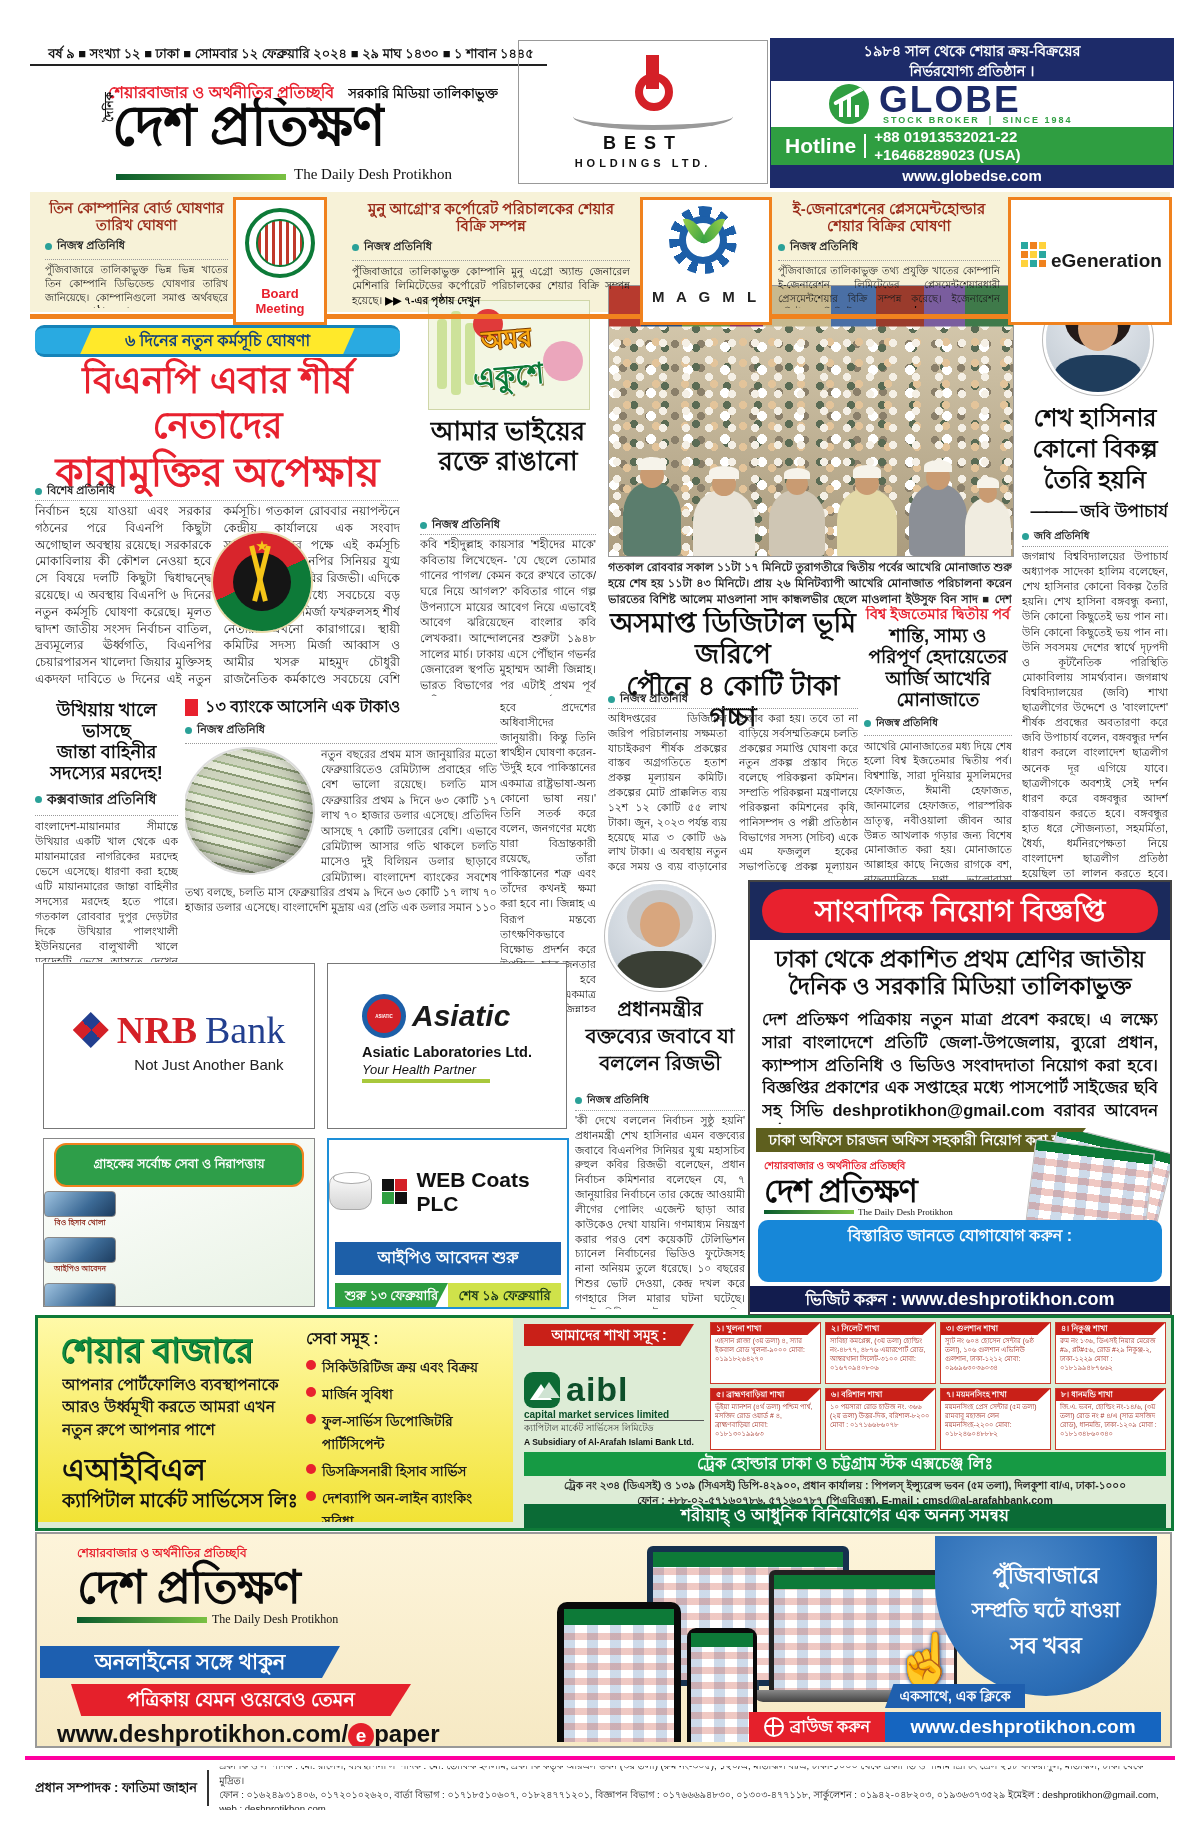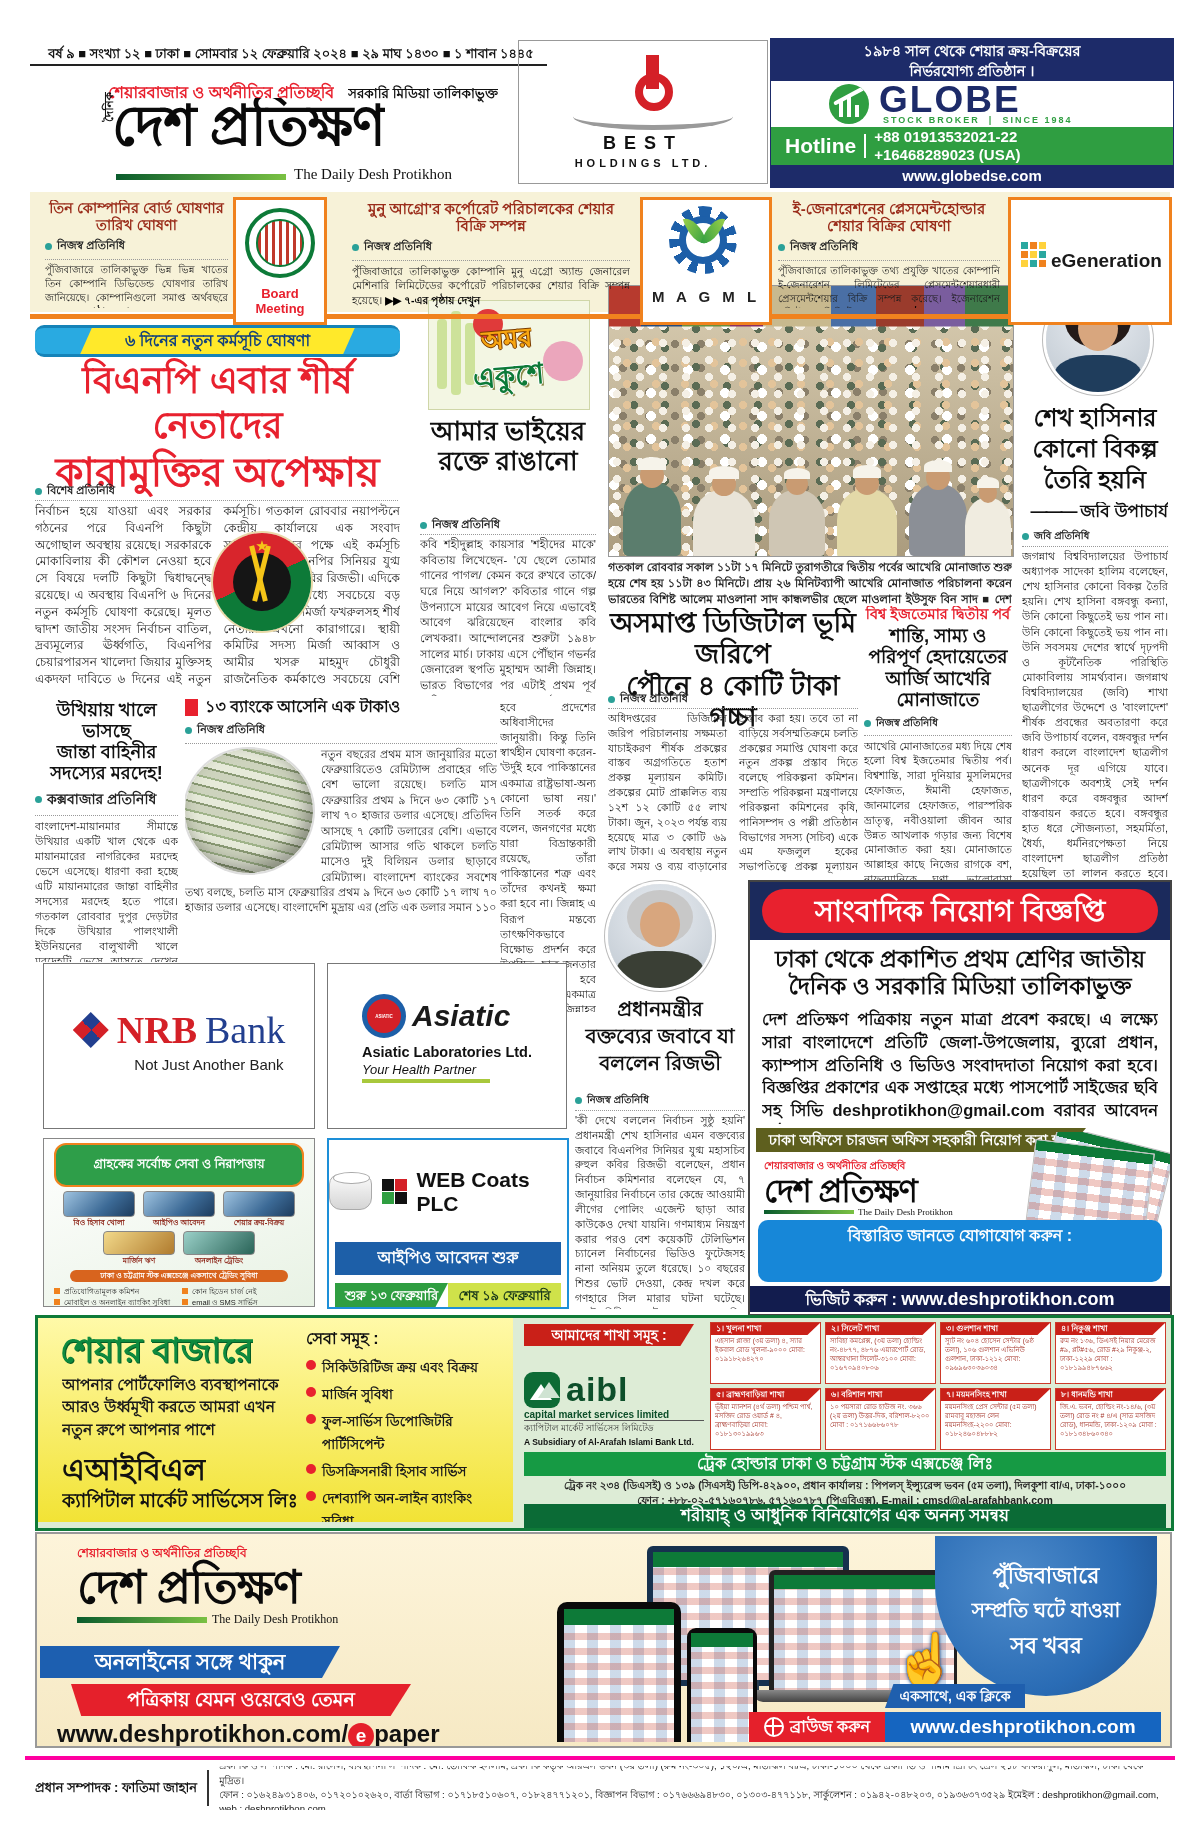--- a/index.html
+++ b/index.html
@@ -427,21 +427,21 @@
           <span>ASIATIC</span>
         </div>
       <span style="font-size:30px;font-weight:bold;font-style:italic;color:#1a1a1a;">Asiatic</span>
     </div>
     <div style="font-size:14.5px;font-weight:bold;margin:6px 0 0 34px;">Asiatic Laboratories Ltd.</div>
     <div style="font-size:13px;font-style:italic;margin:2px 0 0 34px;border-bottom:4px solid #a8c83c;display:inline-block;padding:0 14px 2px 0;">Your  Health  Partner</div>
   </div>
 
   <div class="abs" style="left:43px;top:1138px;width:270px;height:167px;border:1.5px solid #888;background:linear-gradient(160deg,#ffffff,#e8f2e4);">
     <div class="ctr" style="margin:4px 10px 0;background:#2e9e49;border:2px solid #f0821e;border-radius:12px;color:#fff;font-weight:bold;font-size:12.5px;padding:10px 0;">গ্রাহকের সর্বোচ্চ সেবা ও নিরাপত্তায়</div>
-    <div style="display:flex;justify-content:center;gap:8px;margin-top:4px;">
+    <div style="display:flex;justify-content:center;gap:8px;margin-top:4px;flex-direction:column;">
       <div class="ctr" style="width:72px;">
           <div class="tile" style="height:24px;"></div>
           <div style="font-size:7.5px;color:#8a1f12;font-weight:bold;">বিও হিসাব খোলা</div>
         </div>
       <div class="ctr" style="width:72px;">
           <div class="tile" style="height:24px;"></div>
           <div style="font-size:7.5px;color:#8a1f12;font-weight:bold;">আইপিও আবেদন</div>
         </div>
       <div class="ctr" style="width:72px;">
           <div class="tile" style="height:24px;"></div>

